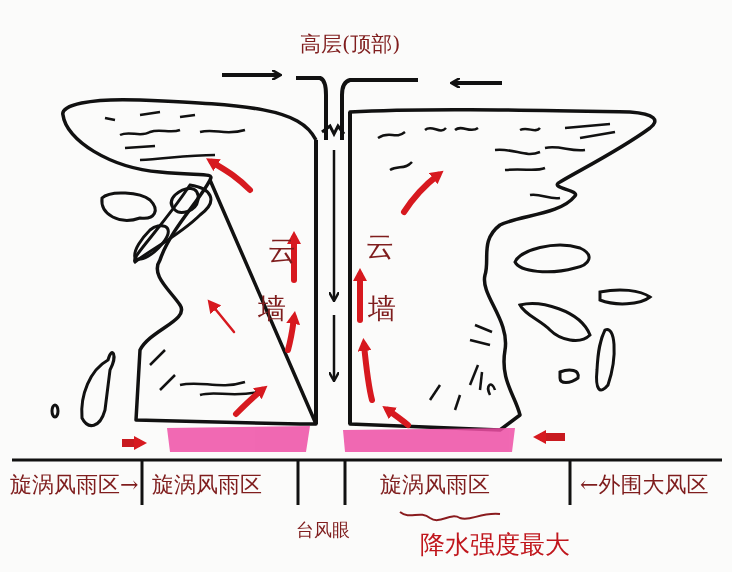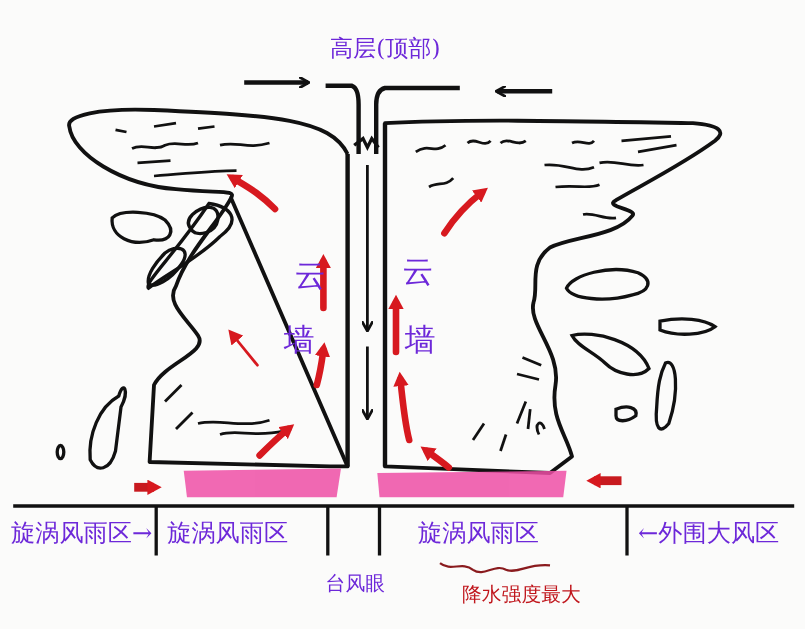--- a/index.html
+++ b/index.html
@@ -1,19 +1,19 @@
 <!DOCTYPE html>
 <html><head>
 <meta charset="utf-8">
 <style>
   html, body { margin: 0; padding: 0; background: #fbfbfa; }
   body { width: 732px; height: 572px; position: relative; overflow: hidden;
          font-family: "DejaVu Sans", sans-serif; }
   svg.art { position: absolute; left: 0; top: 0; }
-  .lbl { position: absolute; color: #6d28d9; font-family: "DejaVu Serif", serif; white-space: nowrap; }
+  .lbl { position: absolute; color: #7f1d1d; font-family: "DejaVu Serif", serif; white-space: nowrap; }
   .lbl.red { color: #c0161c; }
   .title { left: 300px; top: 30px; font-size: 21px; }
   .cw { font-size: 28px; }
   .zone { top: 470px; font-size: 22px; }
 </style>
 </head>
 <body>
 
 <svg class="art" width="732" height="572" viewBox="0 0 732 572">
   <defs>
@@ -141,13 +141,13 @@
 <div class="lbl cw" style="left:268px; top:232px;">云</div>
 <div class="lbl cw" style="left:258px; top:290px;">墙</div>
 <div class="lbl cw" style="left:366px; top:228px;">云</div>
 <div class="lbl cw" style="left:368px; top:290px;">墙</div>
 
 <div class="lbl zone" style="left:10px;">旋涡风雨区→</div>
 <div class="lbl zone" style="left:152px;">旋涡风雨区</div>
 <div class="lbl zone" style="left:380px;">旋涡风雨区</div>
 <div class="lbl zone" style="left:580px;text-align:center;">←外围大风区</div>
 <div class="lbl" style="left:296px; top:518px; font-size:18px;">台风眼</div>
-<div class="lbl red" style="left:420px; top:528px; font-size:18px;">降水强度最大</div>
+<div class="lbl red" style="left:420px; top:528px; font-size:25px;">降水强度最大</div>
 
 </body></html>

